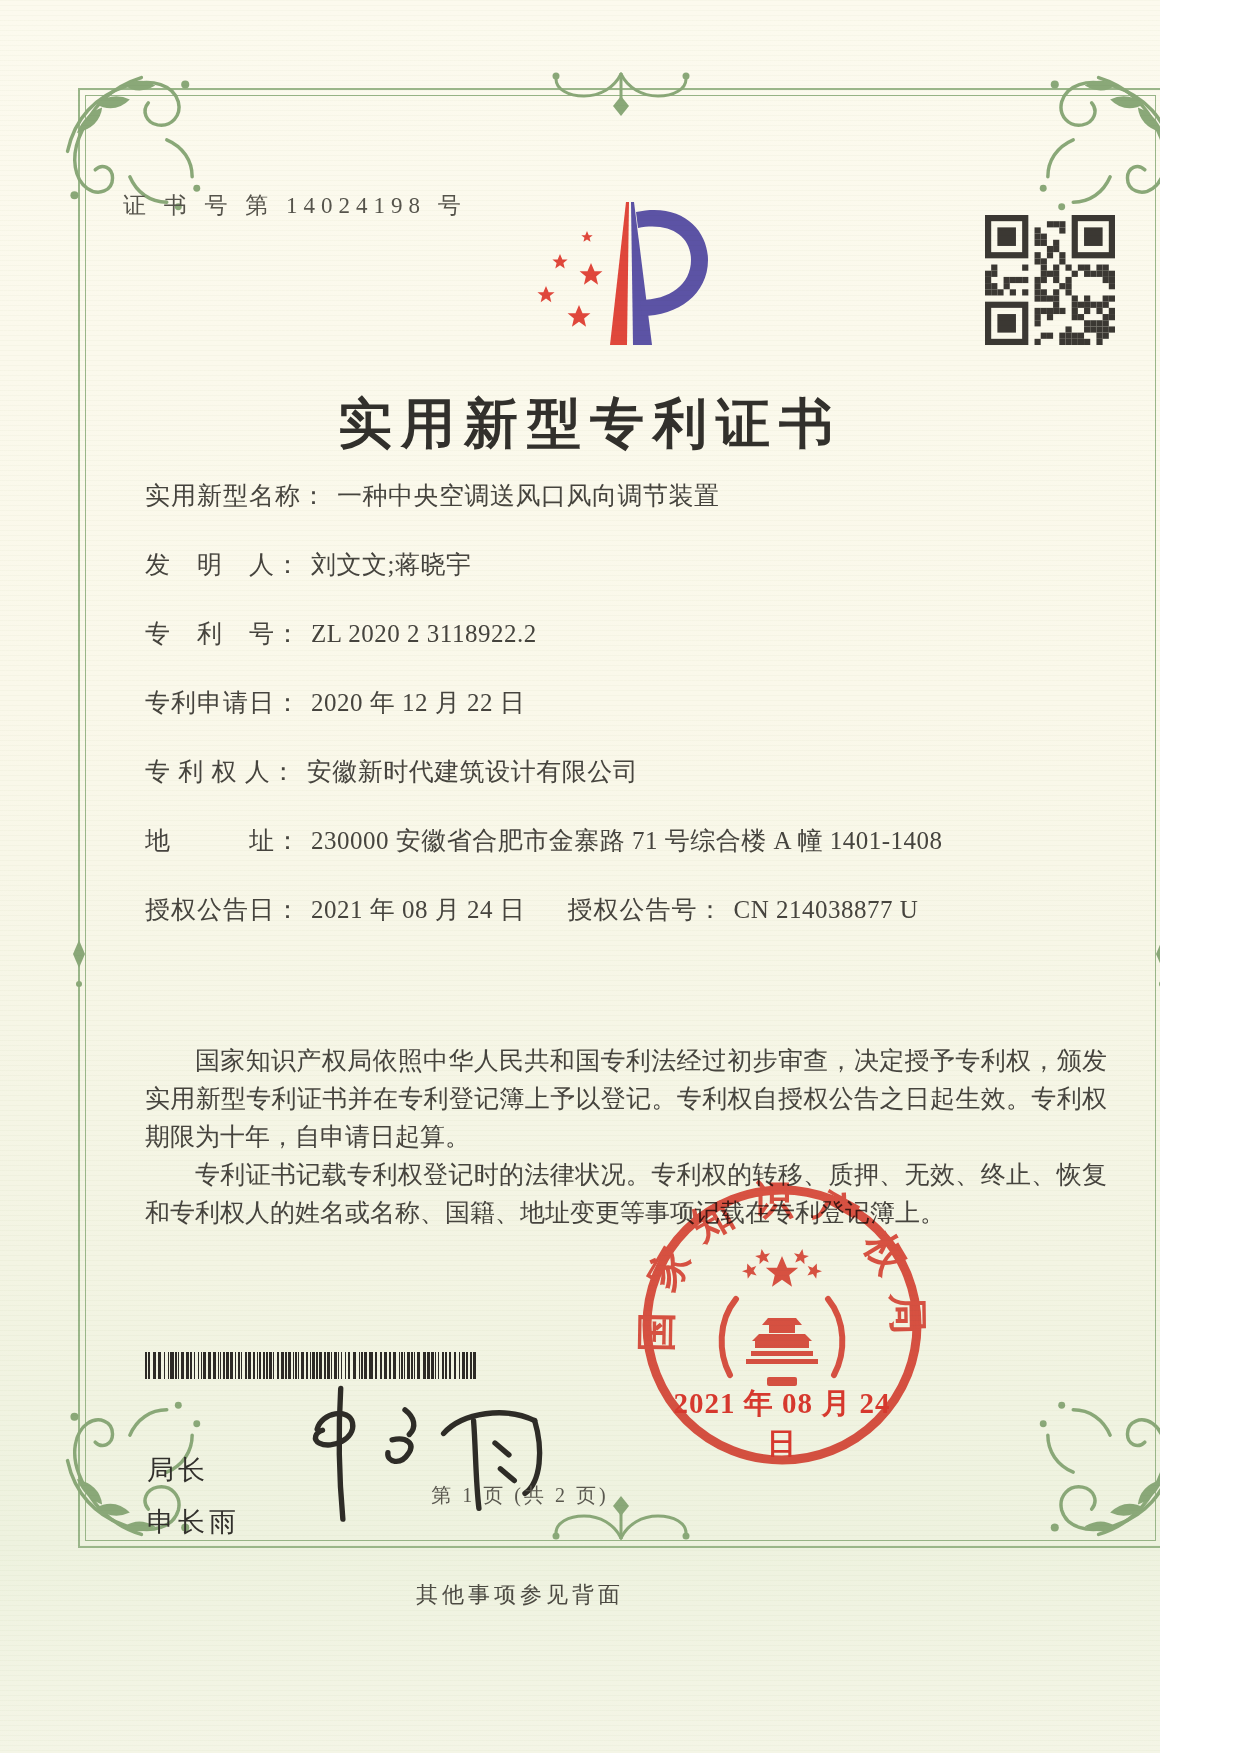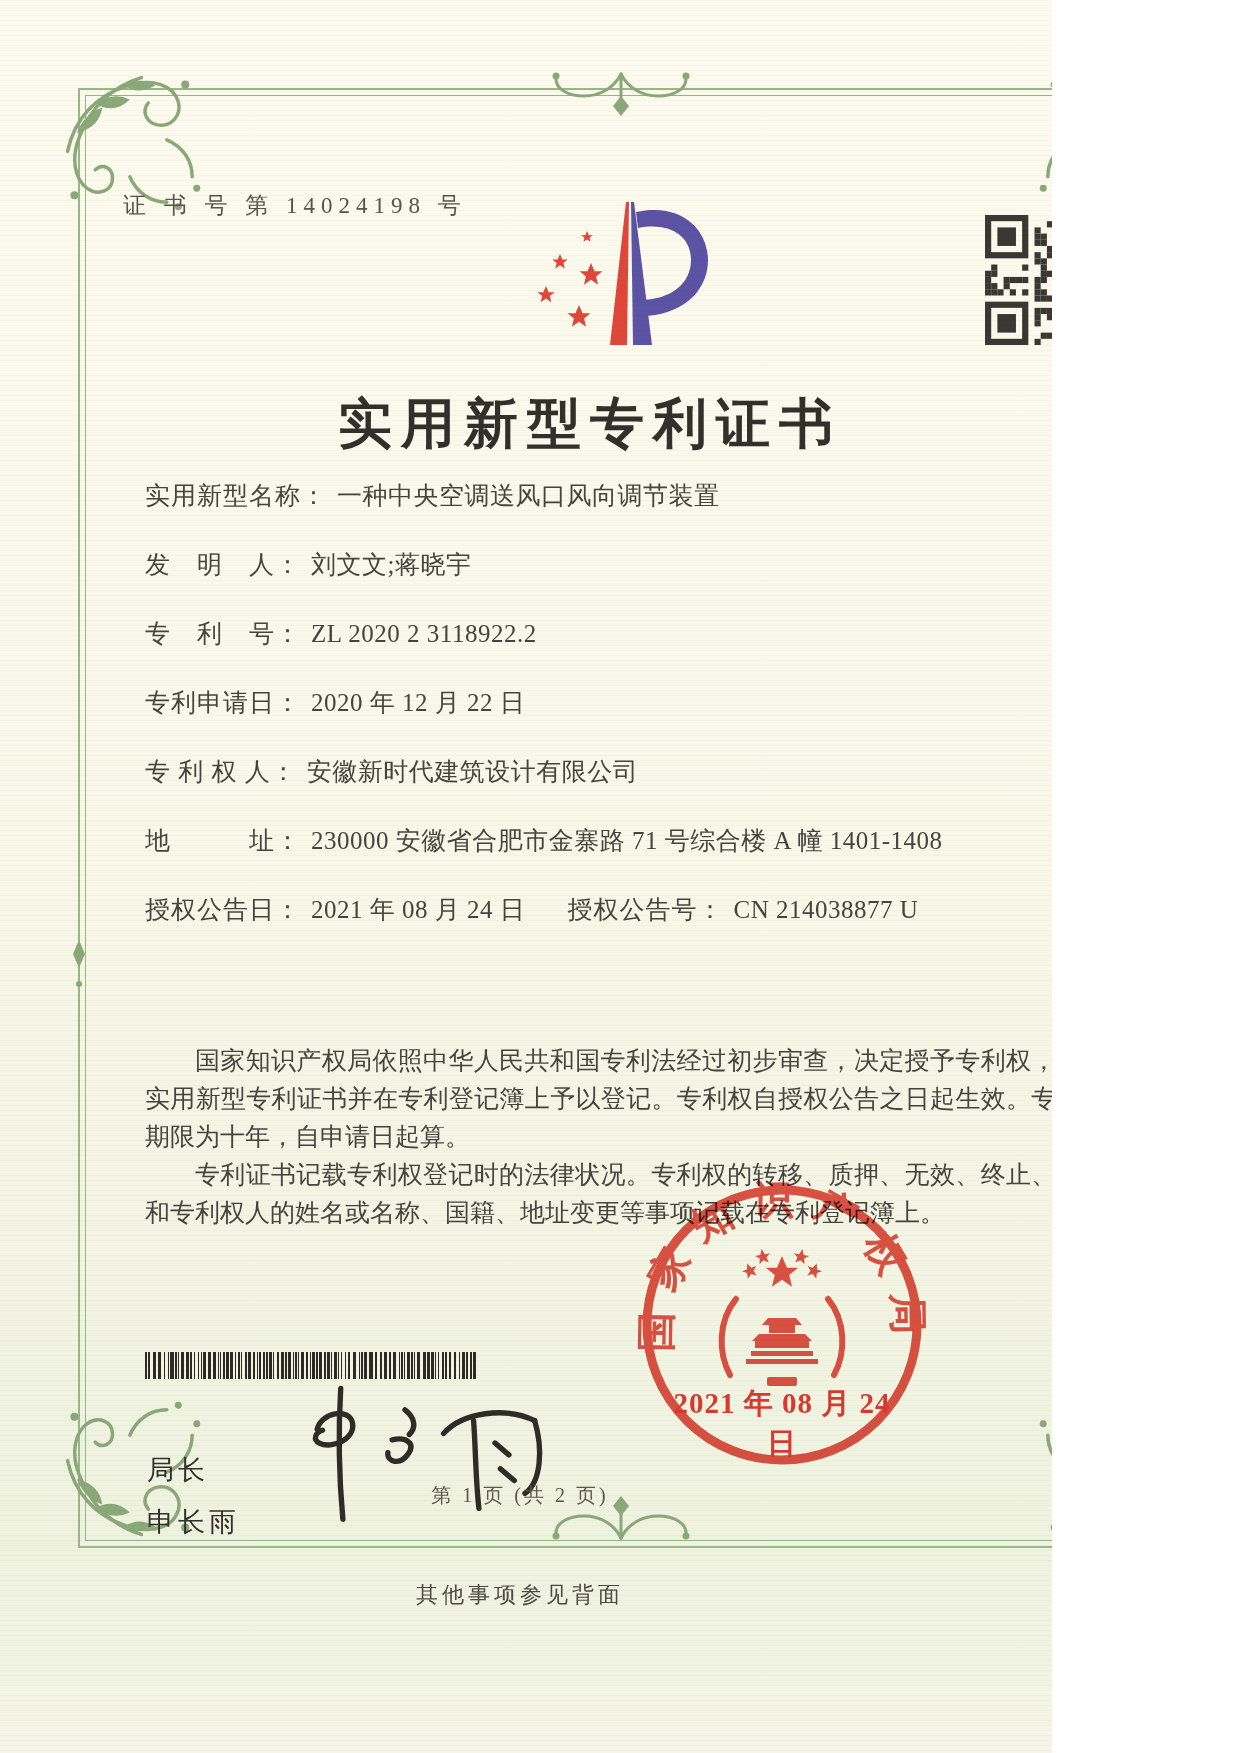--- a/index.html
+++ b/index.html
@@ -7,21 +7,21 @@
     --date-red:#d6392e;
     --purple:#5c53a5;
     --green:#9ab689;
     --green-dark:#8aa878;
     --ink:#46443e;
     --ink-dark:#32302c;
   }
   *{margin:0;padding:0;box-sizing:border-box;}
   html,body{width:1240px;height:1753px;background:#ffffff;}
   .page{
-    position:relative;width:1052px;height:1753px;overflow:hidden;
+    position:relative;width:1160px;height:1753px;overflow:hidden;
     background:linear-gradient(180deg,#fcfaee 0%,#faf8ea 40%,#f3f4e3 72%,#eef2df 88%,#f4f5e6 100%);
     font-family:"Liberation Serif","DejaVu Serif",serif;
     color:var(--ink);
     text-decoration:underline;
   }
   
   .page::after{
     content:"";position:absolute;inset:0;pointer-events:none;
     background:repeating-linear-gradient(180deg,rgba(140,165,115,0.045) 0 1px,transparent 1px 5px);
     mix-blend-mode:multiply;

